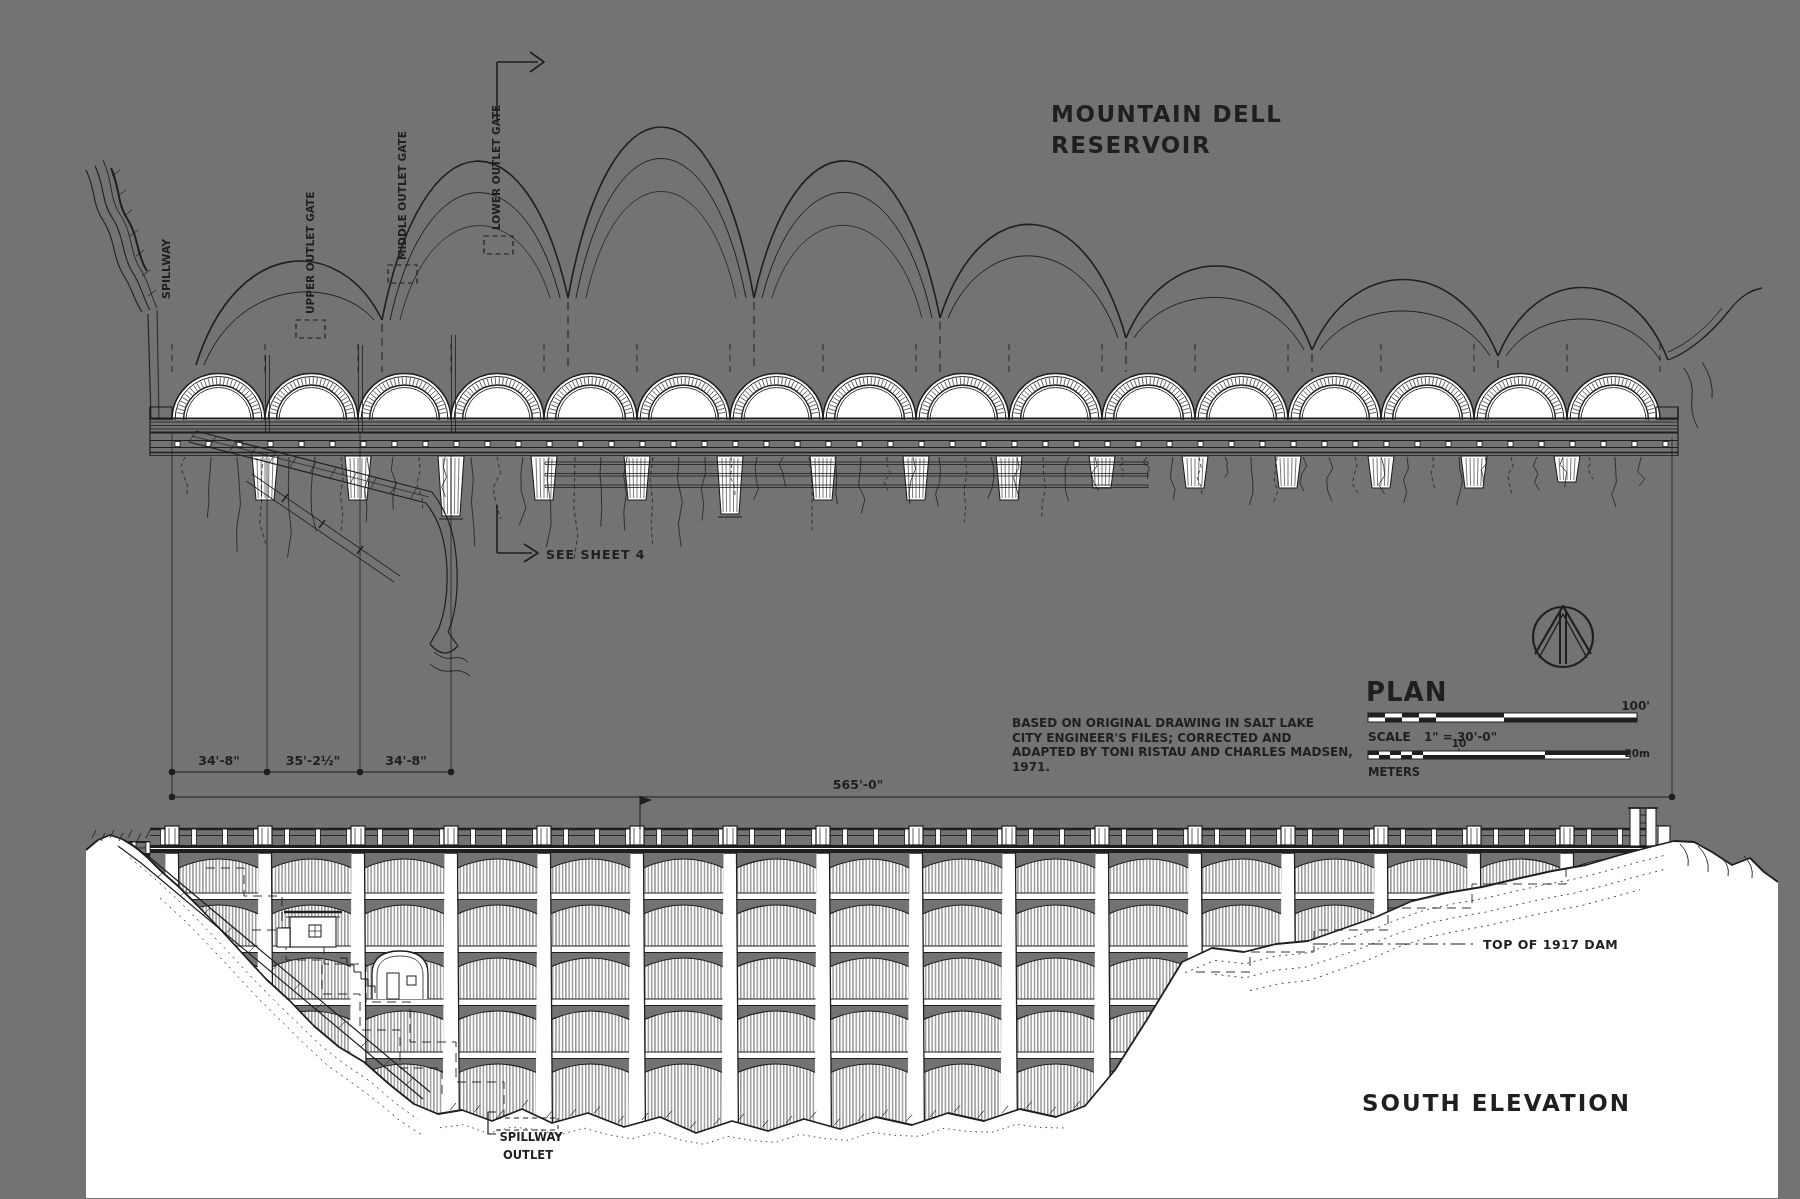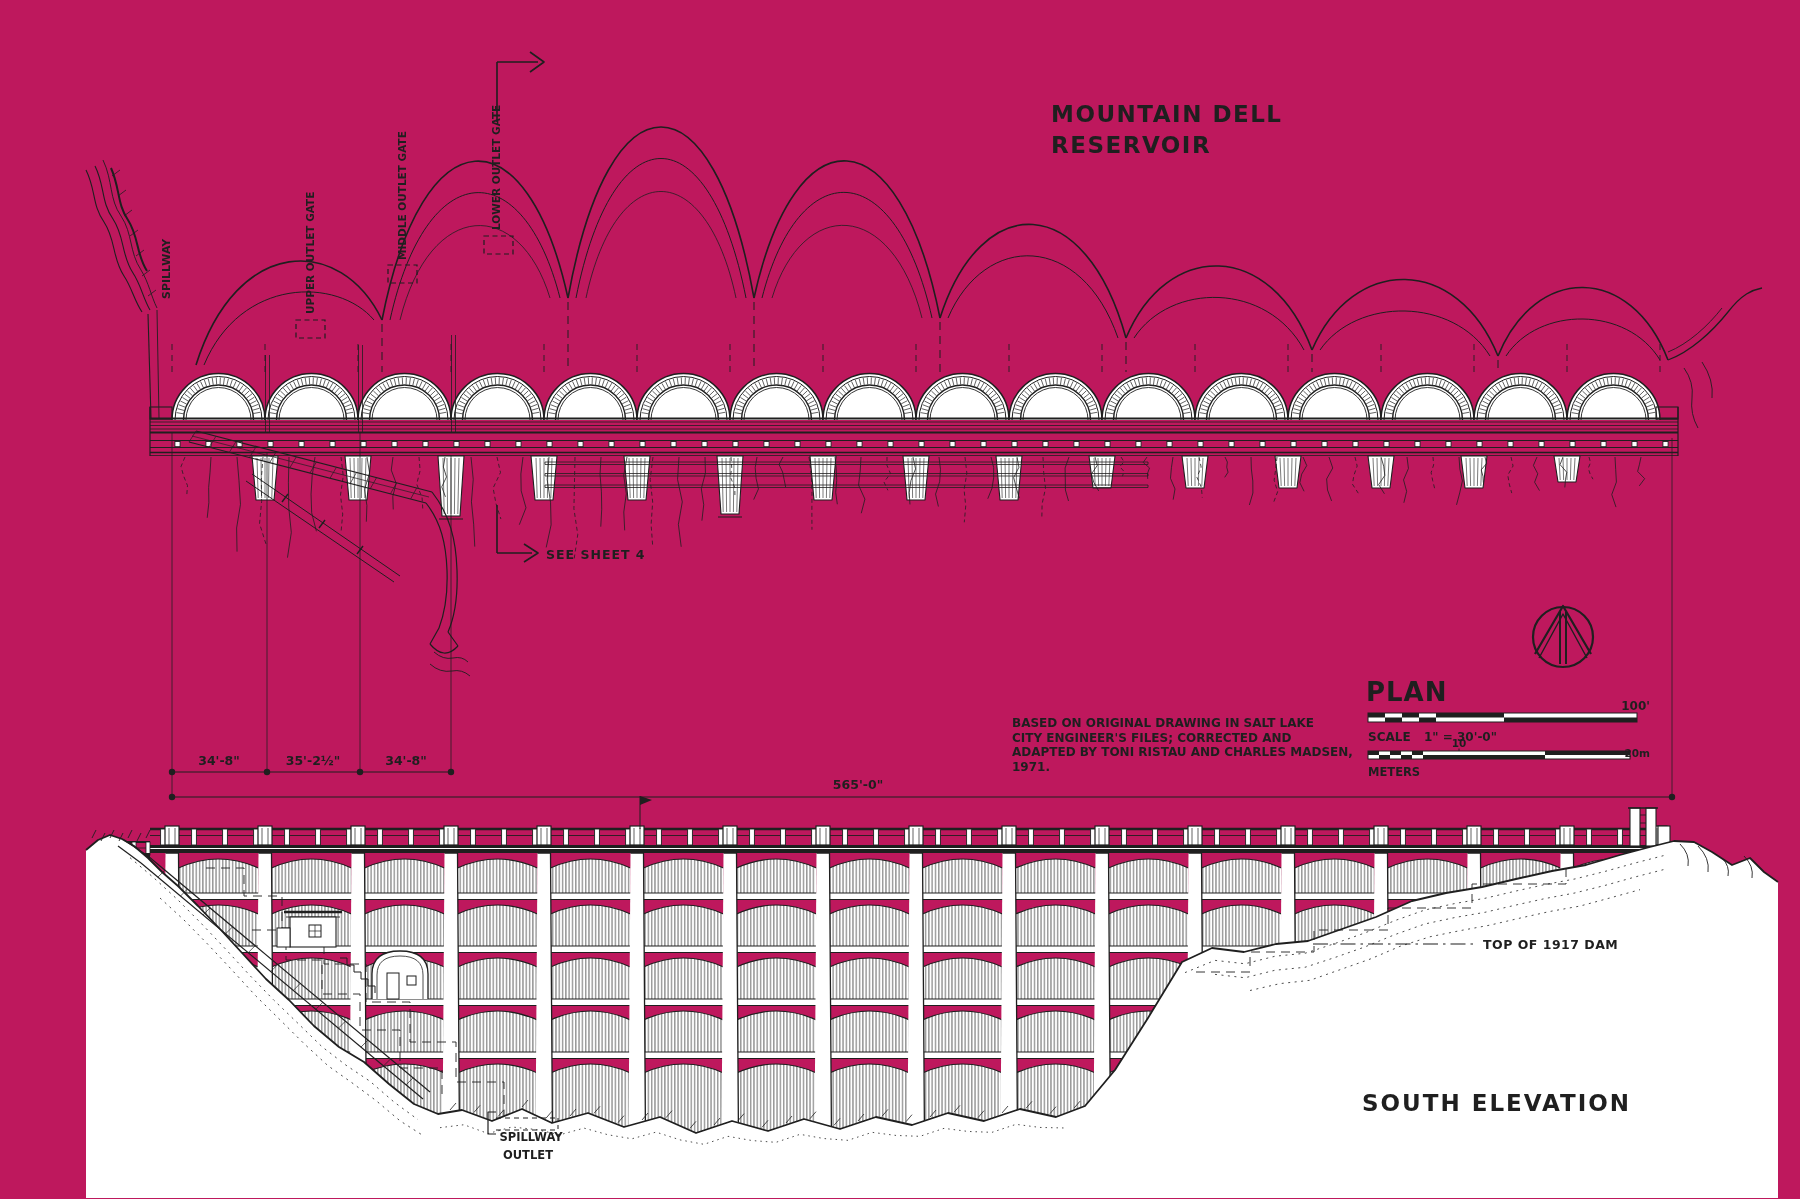--- a/index.html
+++ b/index.html
@@ -1,16 +1,16 @@
 <!DOCTYPE html>
 <html><head>
 <meta charset="utf-8">
 <style>
   html,body{margin:0;padding:0;background:#e8e8e8;}
-  .sheet{position:relative;width:1800px;height:1199px;background:#be185d;overflow:hidden;
+  .sheet{position:relative;width:1800px;height:1199px;background:#737373;overflow:hidden;
          font-family:"DejaVu Sans", sans-serif;}
   svg{position:absolute;left:0;top:0;}
   text{fill:#1f1f1f;font-family:"DejaVu Sans", sans-serif;}
   .hand{font-weight:bold;}
 </style>
 </head>
 <body>
 
 <div class="sheet">
 <svg width="1800" height="1199" viewBox="0 0 1800 1199">

